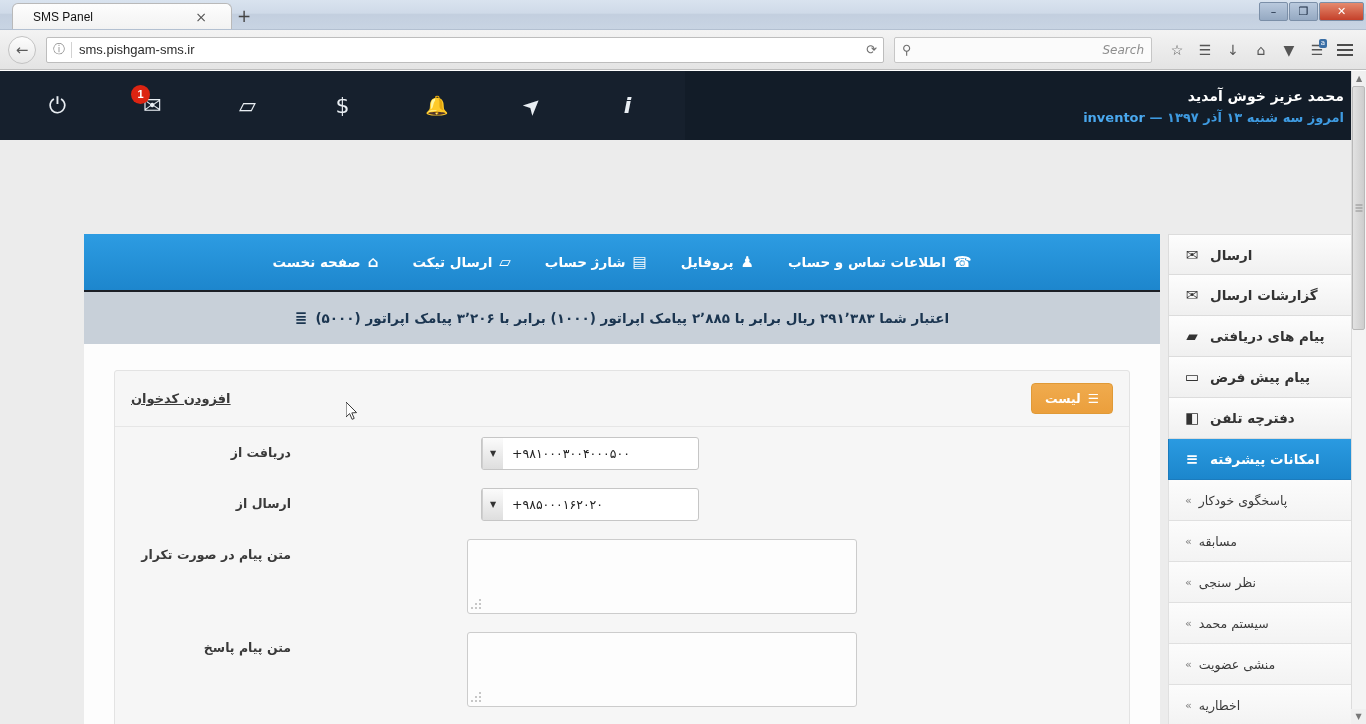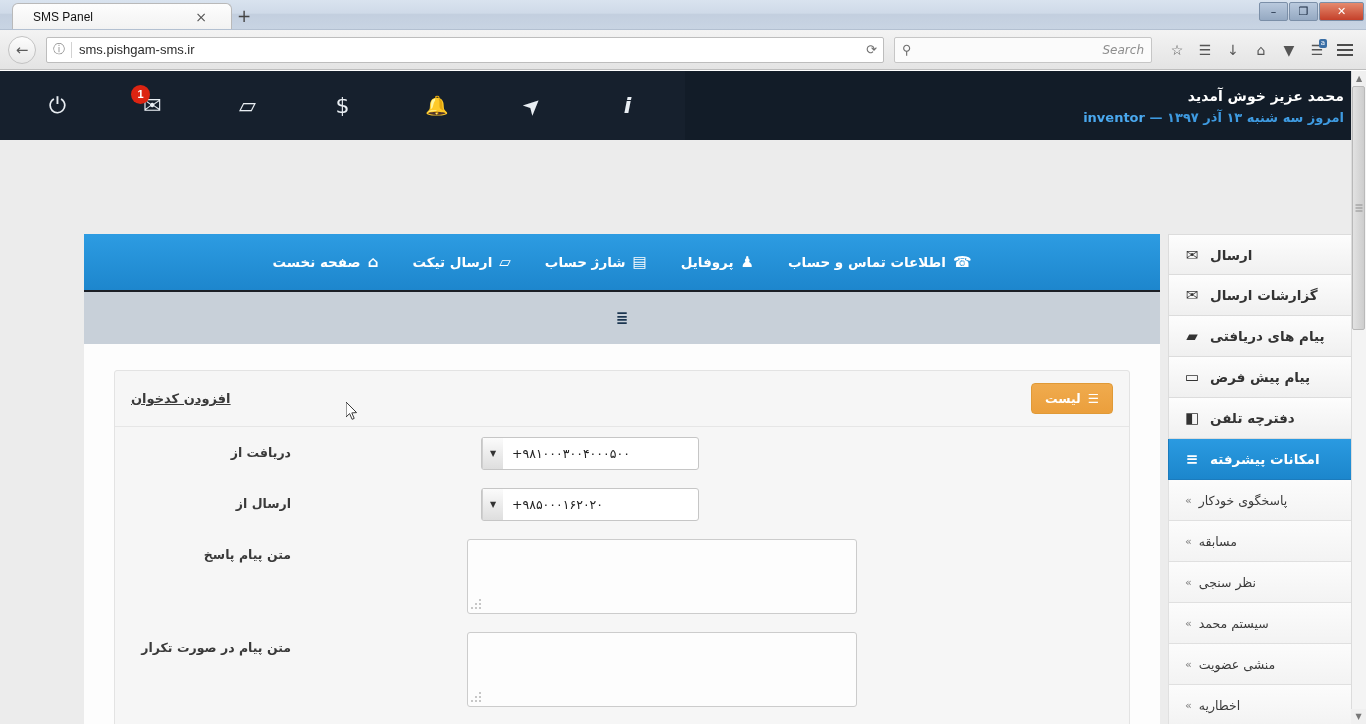--- a/index.html
+++ b/index.html
@@ -344,20 +344,21 @@
             <span class="bb-ico">▱</span>
             <span>ارسال تیکت</span>
           </div>
           <div class="bb-item">
             <span class="bb-ico">⌂</span>
             <span>صفحه نخست</span>
           </div>
         </div>
 
         <div class="creditbar">
+          <span>اعتبار شما ۲۹۱٬۳۸۳ ریال برابر با ۲٬۸۸۵ پیامک اپراتور (۱۰۰۰) برابر با ۳٬۲۰۶ پیامک اپراتور (۵۰۰۰)</span>
           <span class="cb-ico">≣</span>
         </div>
 
         <div class="panel-wrap">
           <div class="panel">
 
             <div class="panel-head">
               <div class="btn-list">
                 <span>☰</span>
                 <span>لیست</span>
@@ -378,54 +379,54 @@
               </div>
 
               <div class="frow">
                 <div class="fctl">
                   <div class="selectbox">
                     <span class="arrow">▼</span>
                     <span class="val">+۹۸۵۰۰۰۱۶۲۰۲۰</span>
                   </div>
                 </div>
                 <div class="flabel">ارسال از</div>
+              </div>
+
+              <div class="frow">
+                <div class="fctl" style="padding-left:176px">
+                  <div class="ta">
+                    <span class="grip">
+                      <i style="left:0;top:6px"></i>
+                        <i style="left:4px;top:6px"></i>
+                        <i style="left:8px;top:6px"></i>
+                      <i style="left:4px;top:2px"></i>
+                        <i style="left:8px;top:2px"></i>
+                        <i style="left:8px;top:-2px"></i>
+                    </span>
+                  </div>
+                </div>
+                <div class="flabel">متن پیام در صورت تکرار</div>
               </div>
 
               <div class="frow">
                 <div class="fctl" style="padding-left:176px">
                   <div class="ta">
                     <span class="grip">
                       <i style="left:0;top:6px"></i>
                         <i style="left:4px;top:6px"></i>
                         <i style="left:8px;top:6px"></i>
                       <i style="left:4px;top:2px"></i>
                         <i style="left:8px;top:2px"></i>
                         <i style="left:8px;top:-2px"></i>
                     </span>
                   </div>
                 </div>
                 <div class="flabel">متن پیام پاسخ</div>
               </div>
 
-              <div class="frow">
-                <div class="fctl" style="padding-left:176px">
-                  <div class="ta">
-                    <span class="grip">
-                      <i style="left:0;top:6px"></i>
-                        <i style="left:4px;top:6px"></i>
-                        <i style="left:8px;top:6px"></i>
-                      <i style="left:4px;top:2px"></i>
-                        <i style="left:8px;top:2px"></i>
-                        <i style="left:8px;top:-2px"></i>
-                    </span>
-                  </div>
-                </div>
-                <div class="flabel">متن پیام در صورت تکرار</div>
-              </div>
-
             </div>
           </div>
         </div>
       </div>
 
       <div class="sidemenu">
         <div class="sm-item">
           <span>ارسال</span>
           <span class="sm-ico">✉</span>
         </div>

